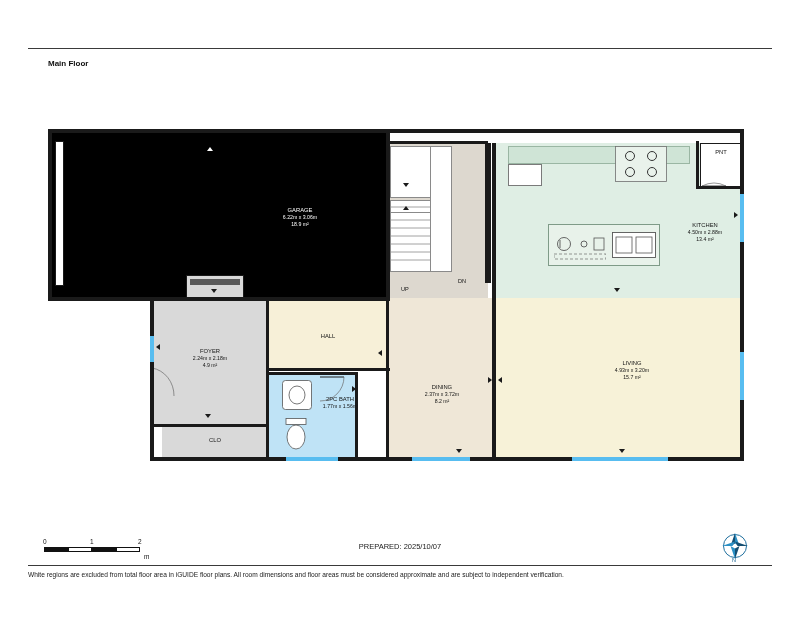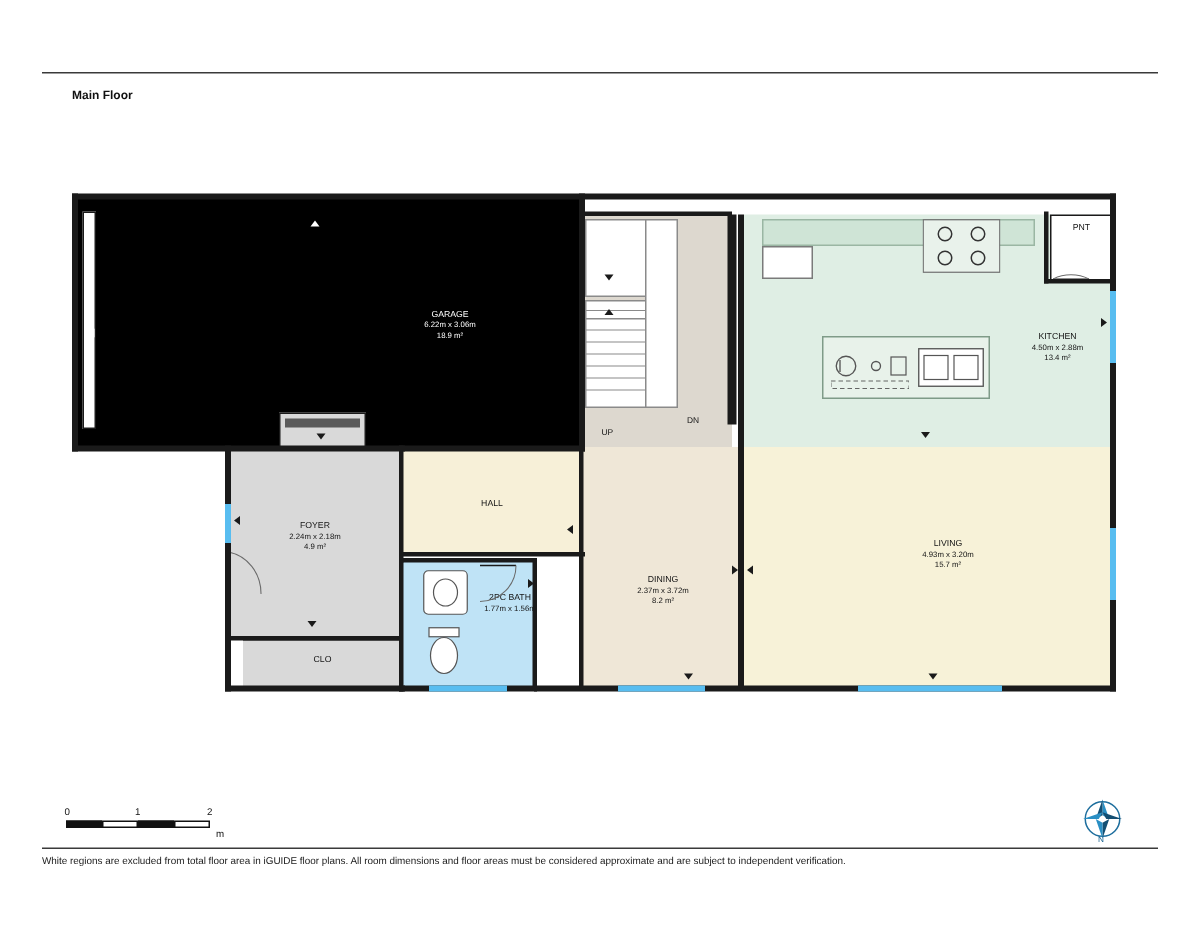--- a/index.html
+++ b/index.html
@@ -379,16 +379,17 @@
       <polygon points="17,4 21.5,17 17,14.5" fill="#2a8fc4"></polygon>
       <polygon points="17,4 12.5,17 17,14.5" fill="#134e72"></polygon>
       <polygon points="17,30 21.5,17 17,19.5" fill="#134e72"></polygon>
       <polygon points="17,30 12.5,17 17,19.5" fill="#2a8fc4"></polygon>
       <polygon points="4,17 17,12.5 14.5,17" fill="#2a8fc4"></polygon>
       <polygon points="30,17 17,12.5 19.5,17" fill="#134e72"></polygon>
     </svg>
     <div class="lbl">N</div>
   </div>
 
+  <div class="prepared">PREPARED: 2025/10/07</div>
   <div class="rule-bottom"></div>
   <div class="disclaimer">White regions are excluded from total floor area in iGUIDE floor plans. All room dimensions and floor areas must be considered approximate and are subject to independent verification.</div>
 
 </div>
 
 </body></html>

